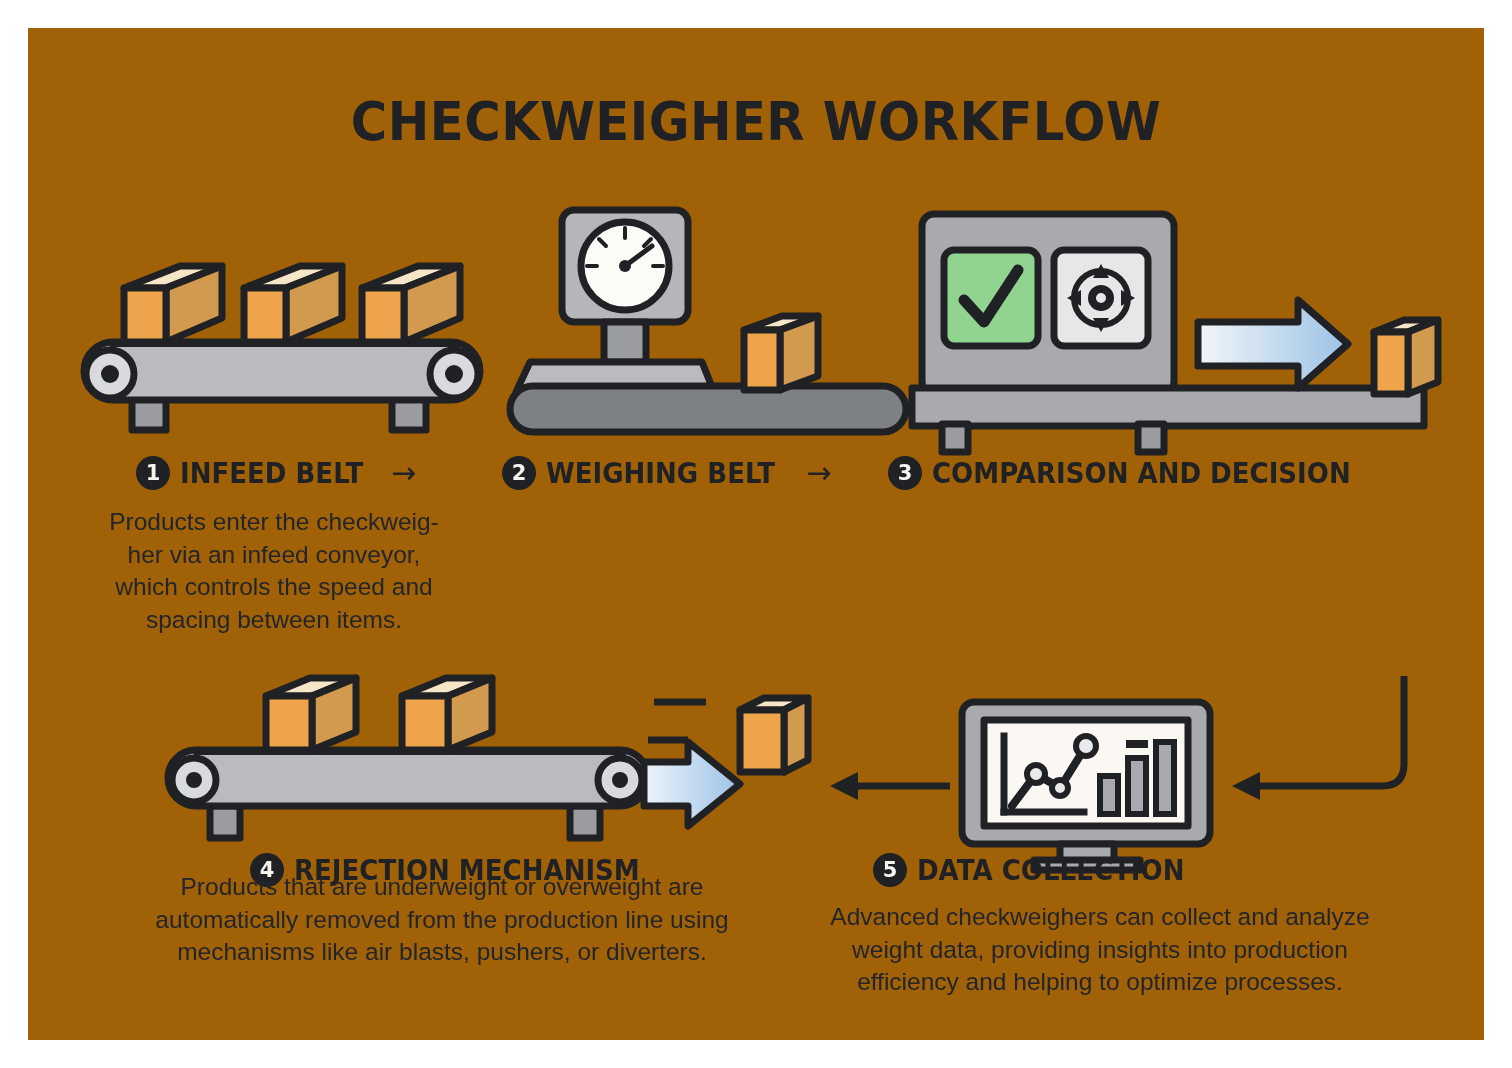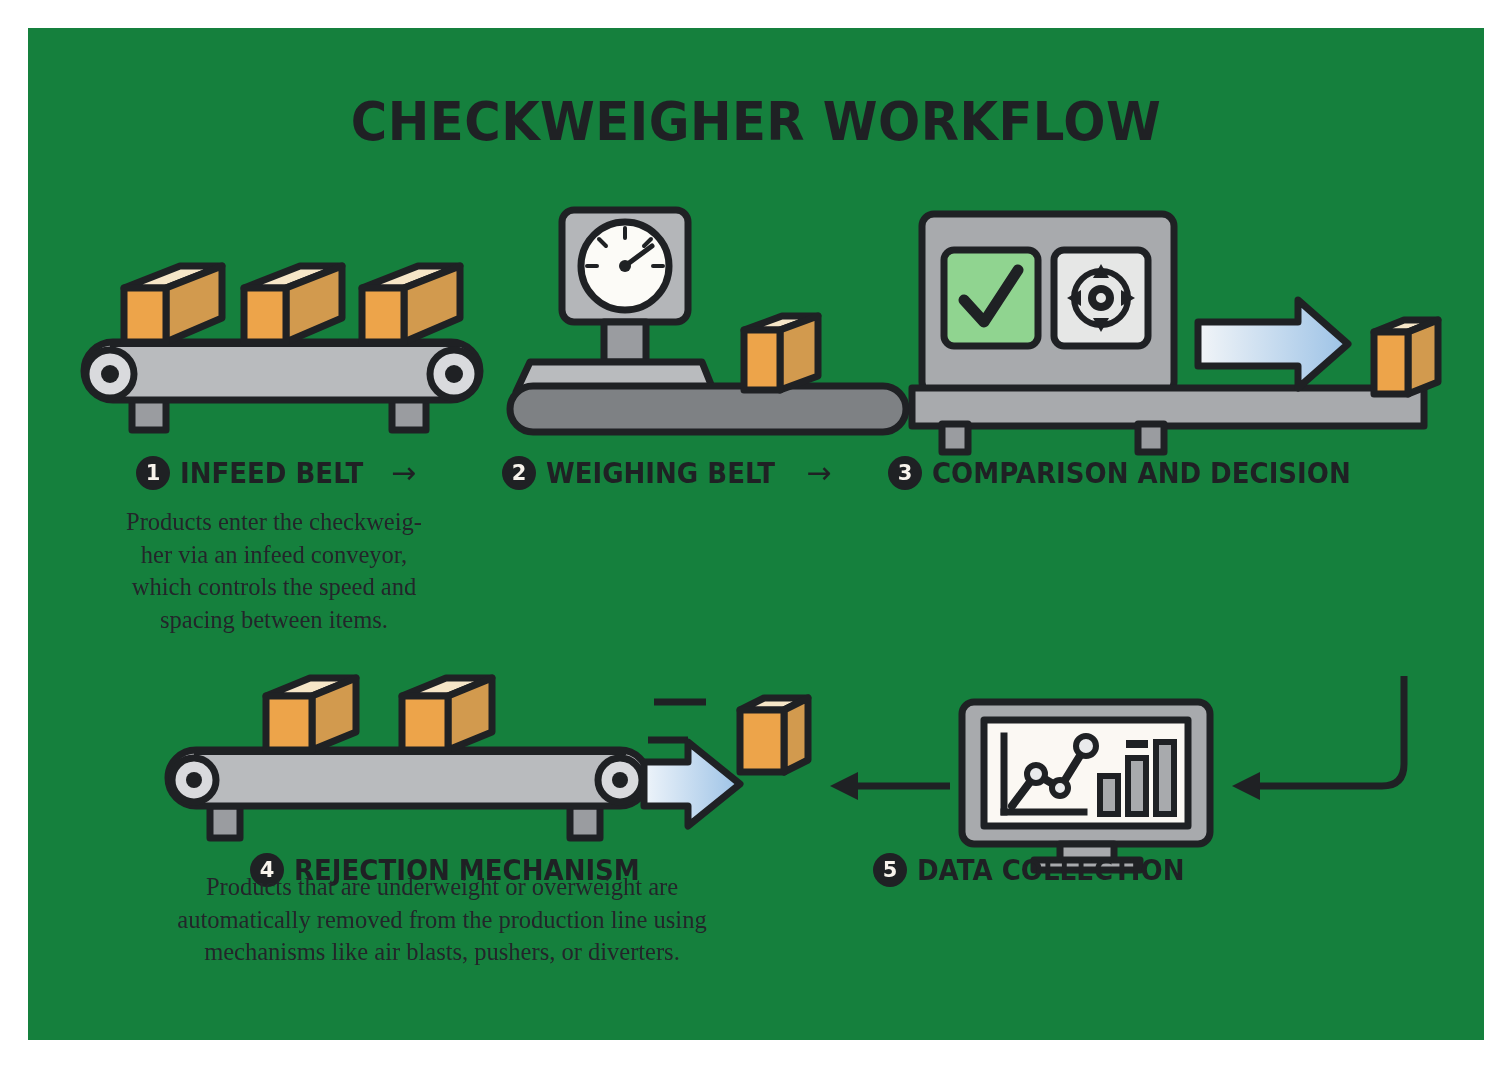--- a/index.html
+++ b/index.html
@@ -13,21 +13,21 @@
     height: 1068px;
     overflow: hidden;
     font-family: "Liberation Sans", sans-serif;
   }
   #poster {
     position: absolute;
     left: 28px;
     top: 28px;
     width: 1456px;
     height: 1012px;
-    background: #15803d;
+    background: #a16207;
     overflow: hidden;
   }
   
   #title {
     position: absolute;
     left: 0;
     top: 62px;
     width: 1456px;
     text-align: center;
     font-family: "DejaVu Sans", sans-serif;
@@ -78,21 +78,21 @@
     font-family: "DejaVu Sans", sans-serif;
     font-size: 30px;
     color: #1f2124;
     margin-left: 14px;
     line-height: 1;
   }
   
   .step-body {
     position: absolute;
     text-align: center;
-    font-family: Liberation Serif, serif;
+    font-family: Liberation Sans, sans-serif;
     font-size: 24.5px;
     line-height: 1.33;
     color: #23252a;
   }
 </style>
 </head>
 <body>
 
 <div id="poster">
 
@@ -335,14 +335,15 @@
     <span class="step-title">REJECTION MECHANISM</span>
   </div>
 
   <div class="step-head" style="left:845px; top:825px;">
     <span class="badge">5</span>
     <span class="step-title">DATA COLLECTION</span>
   </div>
 
   <div class="step-body" style="left:84px; top:843px; width:660px;">Products that are underweight or overweight are<br>automatically removed from the production line using<br>mechanisms like air blasts, pushers, or diverters.</div>
 
+  <div class="step-body" style="left:752px; top:873px; width:640px;">Advanced checkweighers can collect and analyze<br>weight data, providing insights into production<br>efficiency and helping to optimize processes.</div>
 
 </div>
 
 </body></html>

